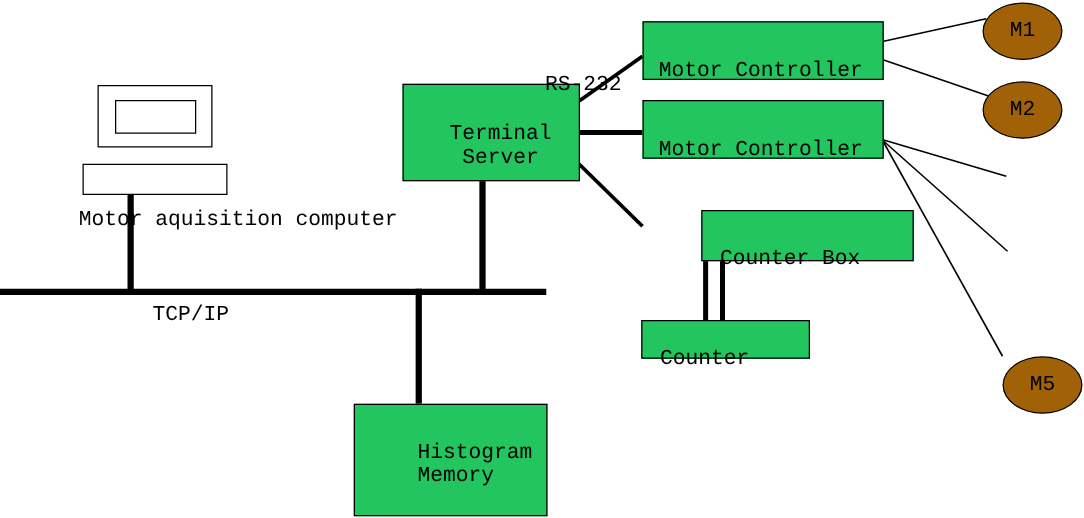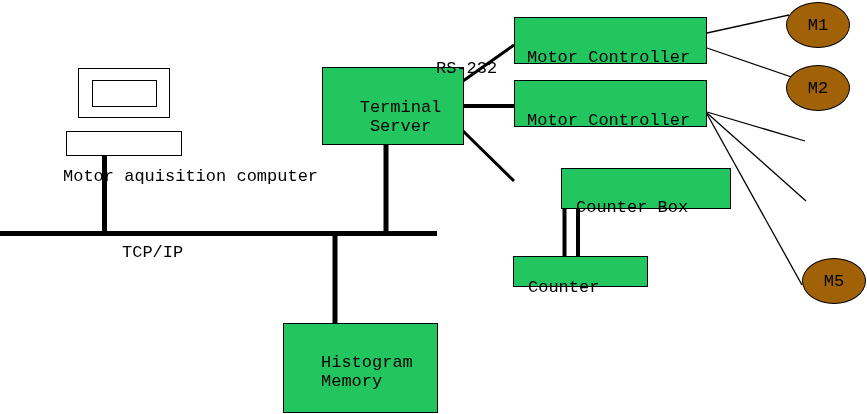--- a/index.html
+++ b/index.html
@@ -52,29 +52,29 @@
   .freelabel {
     position: absolute;
     white-space: pre;
   }
   
   #ts-box   { left: 322px; top: 67px;  width: 142px; height: 78px; padding: 11px 0 0 15px; text-align: center; }
   #mc1-box  { left: 514px; top: 17px;  width: 193px; height: 47px; padding: 11px 0 0 12px; }
   #mc2-box  { left: 514px; top: 80px;  width: 193px; height: 47px; padding: 11px 0 0 12px; }
   #cb-box   { left: 513px; top: 168px; width: 170px; height: 41px; padding: 10px 0 0 14px; margin-left: 48px; }
   #cnt-box  { left: 513px; top: 256px; width: 135px; height: 31px; padding: 2px 0 0 14px; }
-  #hm-box   { left: 283px; top: 323px; width: 155px; height: 90px; padding: 10px 0 0 37px; }
+  #hm-box   { left: 283px; top: 323px; width: 155px; height: 90px; padding: 10px 0 0 50px; }
   #mon-out  { left: 78px;  top: 68px;  width: 92px;  height: 50px; }
   #mon-in   { left: 92px;  top: 80px;  width: 65px;  height: 27px; }
   #kbd      { left: 66px;  top: 131px; width: 116px; height: 25px; }
   #m1 { left: 786px; top: 2px;  }
   #m2 { left: 786px; top: 65px; justify-content: center; }
   #m3 { left: 803px; top: 129px;}
   #m4 { left: 803px; top: 191px;}
-  #m5 { left: 802px; top: 258px;}
+  #m5 { left: 802px; top: 285px;}
   #lbl-dac   { left: 63px;  top: 167px; }
   #lbl-tcpip { left: 122px; top: 243px; }
   #lbl-rs232 { left: 436px; top: 23px; margin-top: 36px;  }
 </style>
 </head>
 <body>
 
 <div id="stage">
 
   <svg id="wires" viewBox="0 0 867 414" xmlns="http://www.w3.org/2000/svg">

